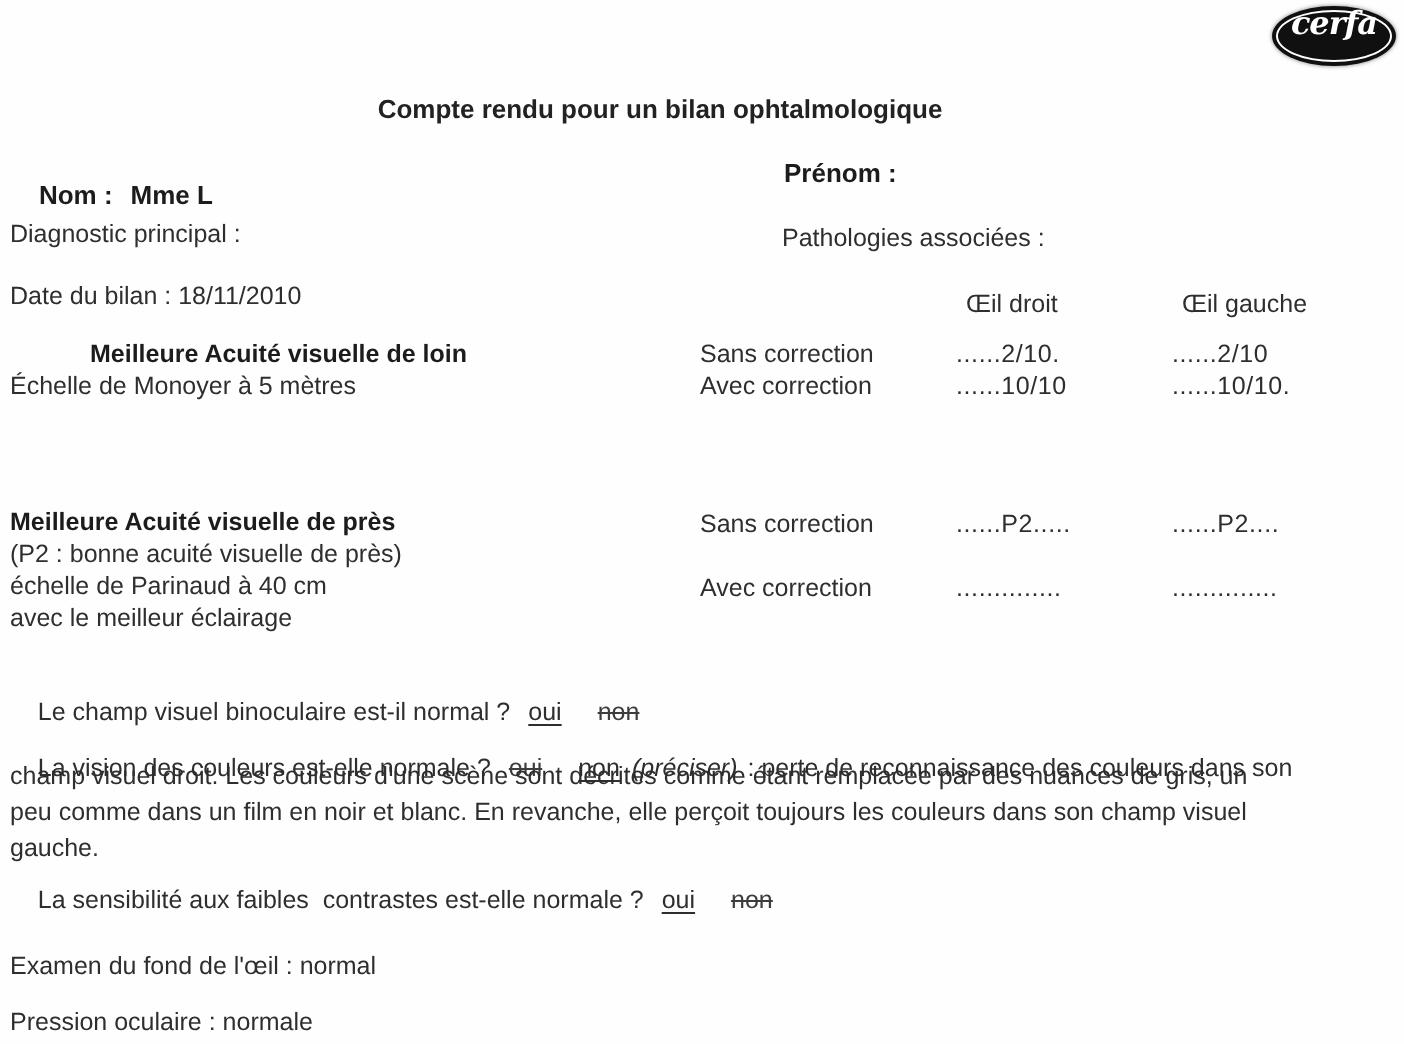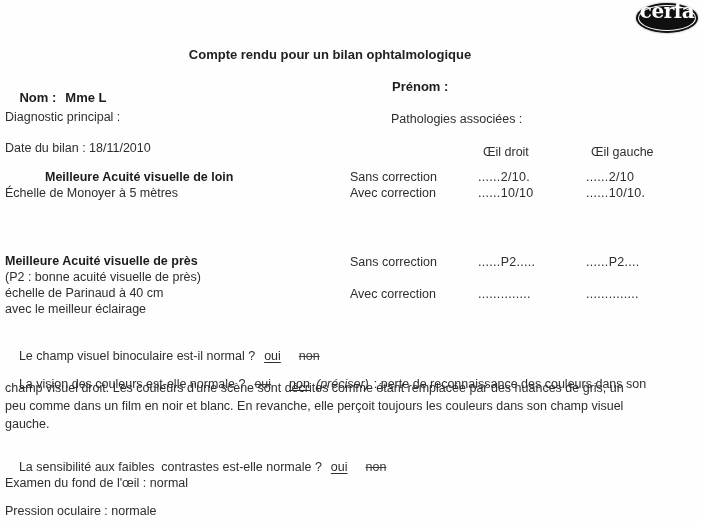--- a/index.html
+++ b/index.html
@@ -36,22 +36,23 @@
     left: 2px; top: 2px; right: 2px; bottom: 2px;
     border: 1.3px solid #ffffff;
     border-radius: 50%;
   }
   .logo-text {
     position: absolute;
     left: 0; top: 0; width: 100%; height: 100%;
     display: flex; align-items: center; justify-content: center;
     color: #ffffff;
     font-family: "DejaVu Serif", "Liberation Serif", serif;
+    font-style: italic;
     font-weight: bold;
-    font-size: 20px;
+    font-size: 16px;
     letter-spacing: -0.5px;
     padding-bottom: 14px;
     box-sizing: border-box;
   }
   .u { text-decoration: underline; text-underline-offset: 2px; }
   .strike { text-decoration: line-through; color: #3d3d3d; }
   .it { font-style: italic; }
   .gap-s { display: inline-block; width: 9px; }
   .gap-m { display: inline-block; width: 18px; }
   .val { letter-spacing: 0.3px; }
@@ -108,21 +109,21 @@
     <span>Le champ visuel binoculaire est-il normal ?</span><span class="gap-s"></span><span class="u">oui</span><span class="gap-m"></span><span class="strike">non</span>
   </div>
 
   <div class="abs" style="left:5px; top:363px;">
     <span>La vision des couleurs est-elle normale ?</span><span class="gap-s"></span><span class="strike">oui</span><span class="gap-m"></span><span class="u">non</span><span class="gap-s" style="width:6px;"></span><span class="it">(préciser)</span><span class="gap-s" style="width:5px;"></span><span>: perte de reconnaissance des couleurs dans son</span>
   </div>
   <div class="abs" style="left:5px; top:381px;text-align:center;">champ visuel droit. Les couleurs d'une scène sont décrites comme étant remplacée par des nuances de gris, un</div>
   <div class="abs" style="left:5px; top:399px;">peu comme dans un film en noir et blanc. En revanche, elle perçoit toujours les couleurs dans son champ visuel</div>
   <div class="abs" style="left:5px; top:417px;">gauche.</div>
 
-  <div class="abs" style="left:5px; top:446px;">
+  <div class="abs" style="left:5px; top:429px;">
     <span>La sensibilité aux faibles  contrastes est-elle normale ?</span><span class="gap-s"></span><span class="u">oui</span><span class="gap-m"></span><span class="strike">non</span>
   </div>
 
   <div class="abs" style="left:5px; top:476px;">Examen du fond de l'œil : normal</div>
 
   <div class="abs" style="left:5px; top:504px;">Pression oculaire : normale</div>
 
 </div>
 
 </body></html>

